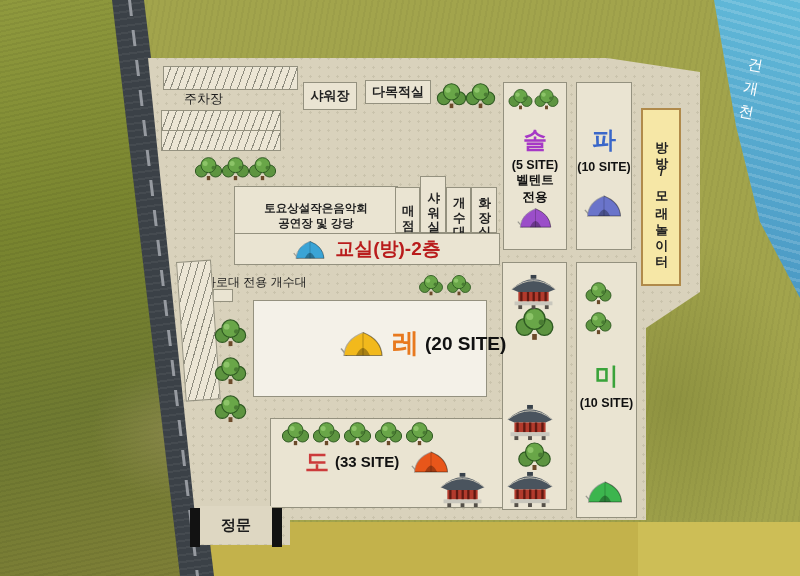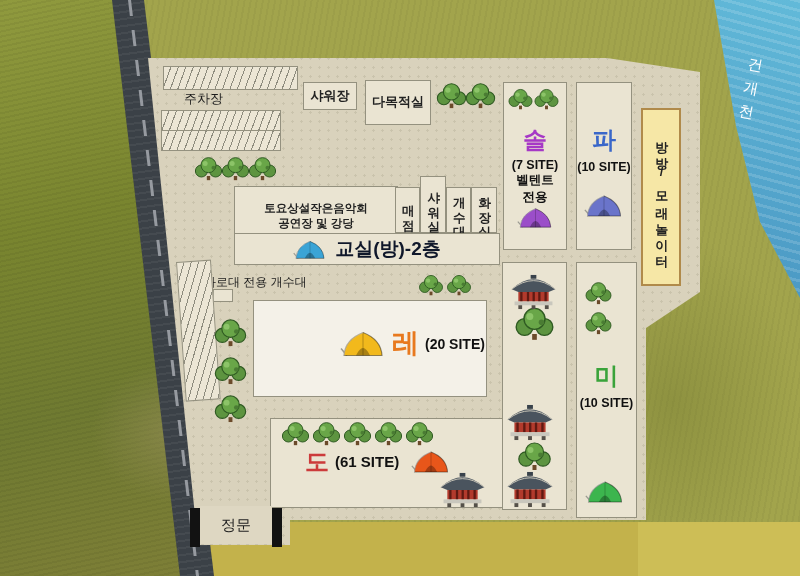--- a/index.html
+++ b/index.html
@@ -48,21 +48,21 @@
   .box{position:absolute;background:#eae4d2;border:1px solid #94917f;box-sizing:border-box;
        display:flex;align-items:center;justify-content:center;text-align:center;
        font-size:13px;font-weight:700;color:#222;line-height:1.25;}
   .hatch{background:
       repeating-linear-gradient(110deg, transparent 0 6px, #8d8b7d 6px 7px),#ece6d5;}
   .vtext{writing-mode:vertical-rl;text-orientation:upright;letter-spacing:2px;font-size:12.5px;font-weight:700;}
   .label{position:absolute;font-weight:400;}
   .site-name{font-weight:700;font-size:24px;line-height:1;}
   .site-count{font-weight:700;font-size:12.5px;color:#111;}
   .c-sol{color:#a638c6}.c-pa{color:#3a67c9}.c-re{color:#e8791e}.c-mi{color:#3aa33a}.c-do{color:#cc3b3b}
-  .c-class{color:#0f172a}
+  .c-class{color:#b91c1c}
   .colflex{display:flex;flex-direction:column;align-items:center;}
   .icon{position:absolute;line-height:0;}
   #defs{position:absolute;width:0;height:0;overflow:hidden;}
 </style>
 </head>
 <body>
 
 <div id="stage">
 
   <svg id="defs" aria-hidden="true">
@@ -117,21 +117,21 @@
   <div class="abs vtext" style="left:742px;top:46px;color:#fff;font-size:15px;letter-spacing:9px;transform:rotate(11deg);font-weight:400;">건개천</div>
 
   <div class="box hatch" style="left:163px;top:66px;width:135px;height:24px;"></div>
   <div class="label" style="left:184px;top:90px;font-size:13px;">주차장</div>
   <div class="box hatch" style="left:161px;top:110px;width:120px;height:21px;"></div>
   <div class="box hatch" style="left:161px;top:130px;width:120px;height:21px;"></div>
 
   <div class="box" style="left:303px;top:82px;width:54px;height:28px;">
     <span>샤워장</span>
     </div>
-  <div class="box" style="left:365px;top:80px;width:66px;height:45px;">
+  <div class="box" style="left:365px;top:80px;width:66px;height:24px;">
     <span>다목적실</span>
     </div>
 
   <div class="box" style="left:234px;top:186px;width:164px;height:59px;font-size:11.5px;">
     <div class="colflex">
       <span>토요상설작은음악회</span>
       <span>공연장 및 강당</span>
     </div>
     </div>
   <div class="box" style="left:395px;top:187px;width:25px;height:46px;">
@@ -154,21 +154,21 @@
     <span class="c-class" style="font-size:19px;font-weight:700;">교실(방)-2층</span>
   </div>
 
   <div class="label" style="left:204px;top:274px;font-size:12px;">화로대 전용 개수대</div>
   <div class="box" style="left:213px;top:289px;width:20px;height:13px;"></div>
   <div class="box hatch" style="left:176px;top:262px;width:35px;height:140px;transform:rotate(-4deg);transform-origin:top left;"></div>
 
   <div class="box" style="left:503px;top:82px;width:64px;height:168px;"></div>
   <div class="abs colflex" style="left:503px;top:128px;width:64px;">
     <span class="site-name c-sol">솔</span>
-    <span class="site-count" style="margin-top:6px;">(7 SITE)</span>
+    <span class="site-count" style="margin-top:6px;">(5 SITE)</span>
     <span class="site-count">벨텐트</span>
     <span class="site-count">전용</span>
   </div>
   <span class="icon" style="left:517px;top:205px;">
     <svg width="37" height="25" color="#9b4ec9">
         <use href="#sym-tent"></use>
       </svg></span>
 
   <div class="box" style="left:576px;top:82px;width:56px;height:168px;"></div>
   <div class="abs colflex" style="left:576px;top:128px;width:56px;">
@@ -196,34 +196,34 @@
         <use href="#sym-tent"></use>
       </svg></span>
 
   <div class="box" style="left:253px;top:300px;width:234px;height:97px;background:#f4f1e8;"></div>
   <div class="abs" style="left:340px;top:328px;display:flex;align-items:center;gap:6px;">
     <span style="line-height:0;">
       <svg width="46" height="31" color="#f2b91c">
           <use href="#sym-tent"></use>
         </svg></span>
     <span class="site-name c-re" style="font-size:27px;">레</span>
-    <span class="site-count" style="font-size:14px;">(20 SITE)</span>
+    <span class="site-count" style="font-size:19px;">(20 SITE)</span>
   </div>
 
   <div class="box" style="left:270px;top:418px;width:233px;height:90px;"></div>
   <div class="abs" style="left:305px;top:448px;display:flex;align-items:center;gap:6px;">
     <span class="site-name c-do">도</span>
-    <span class="site-count" style="font-size:15px;">(61 SITE)</span>
+    <span class="site-count" style="font-size:15px;">(33 SITE)</span>
     <span style="line-height:0;margin-left:6px;">
       <svg width="40" height="27" color="#e8561a">
           <use href="#sym-tent"></use>
         </svg></span>
   </div>
 
-  <div class="abs" style="left:200px;top:506px;width:72px;height:38px;background:#ded7c2;display:flex;align-items:center;justify-content:center;font-size:15px;font-weight:400;">
+  <div class="abs" style="left:200px;top:506px;width:72px;height:38px;background:#ded7c2;display:flex;align-items:center;justify-content:center;font-size:15px;font-weight:700;">
     <span>정문</span>
     </div>
   <div class="abs" style="left:190px;top:508px;width:10px;height:39px;background:#121212;"></div>
   <div class="abs" style="left:272px;top:508px;width:10px;height:39px;background:#121212;"></div>
 
   <span class="icon" style="left:436px;top:82px;"><svg width="31" height="27">
         <use href="#sym-bush"></use>
       </svg></span>
   <span class="icon" style="left:465px;top:82px;"><svg width="31" height="27">
         <use href="#sym-bush"></use>

